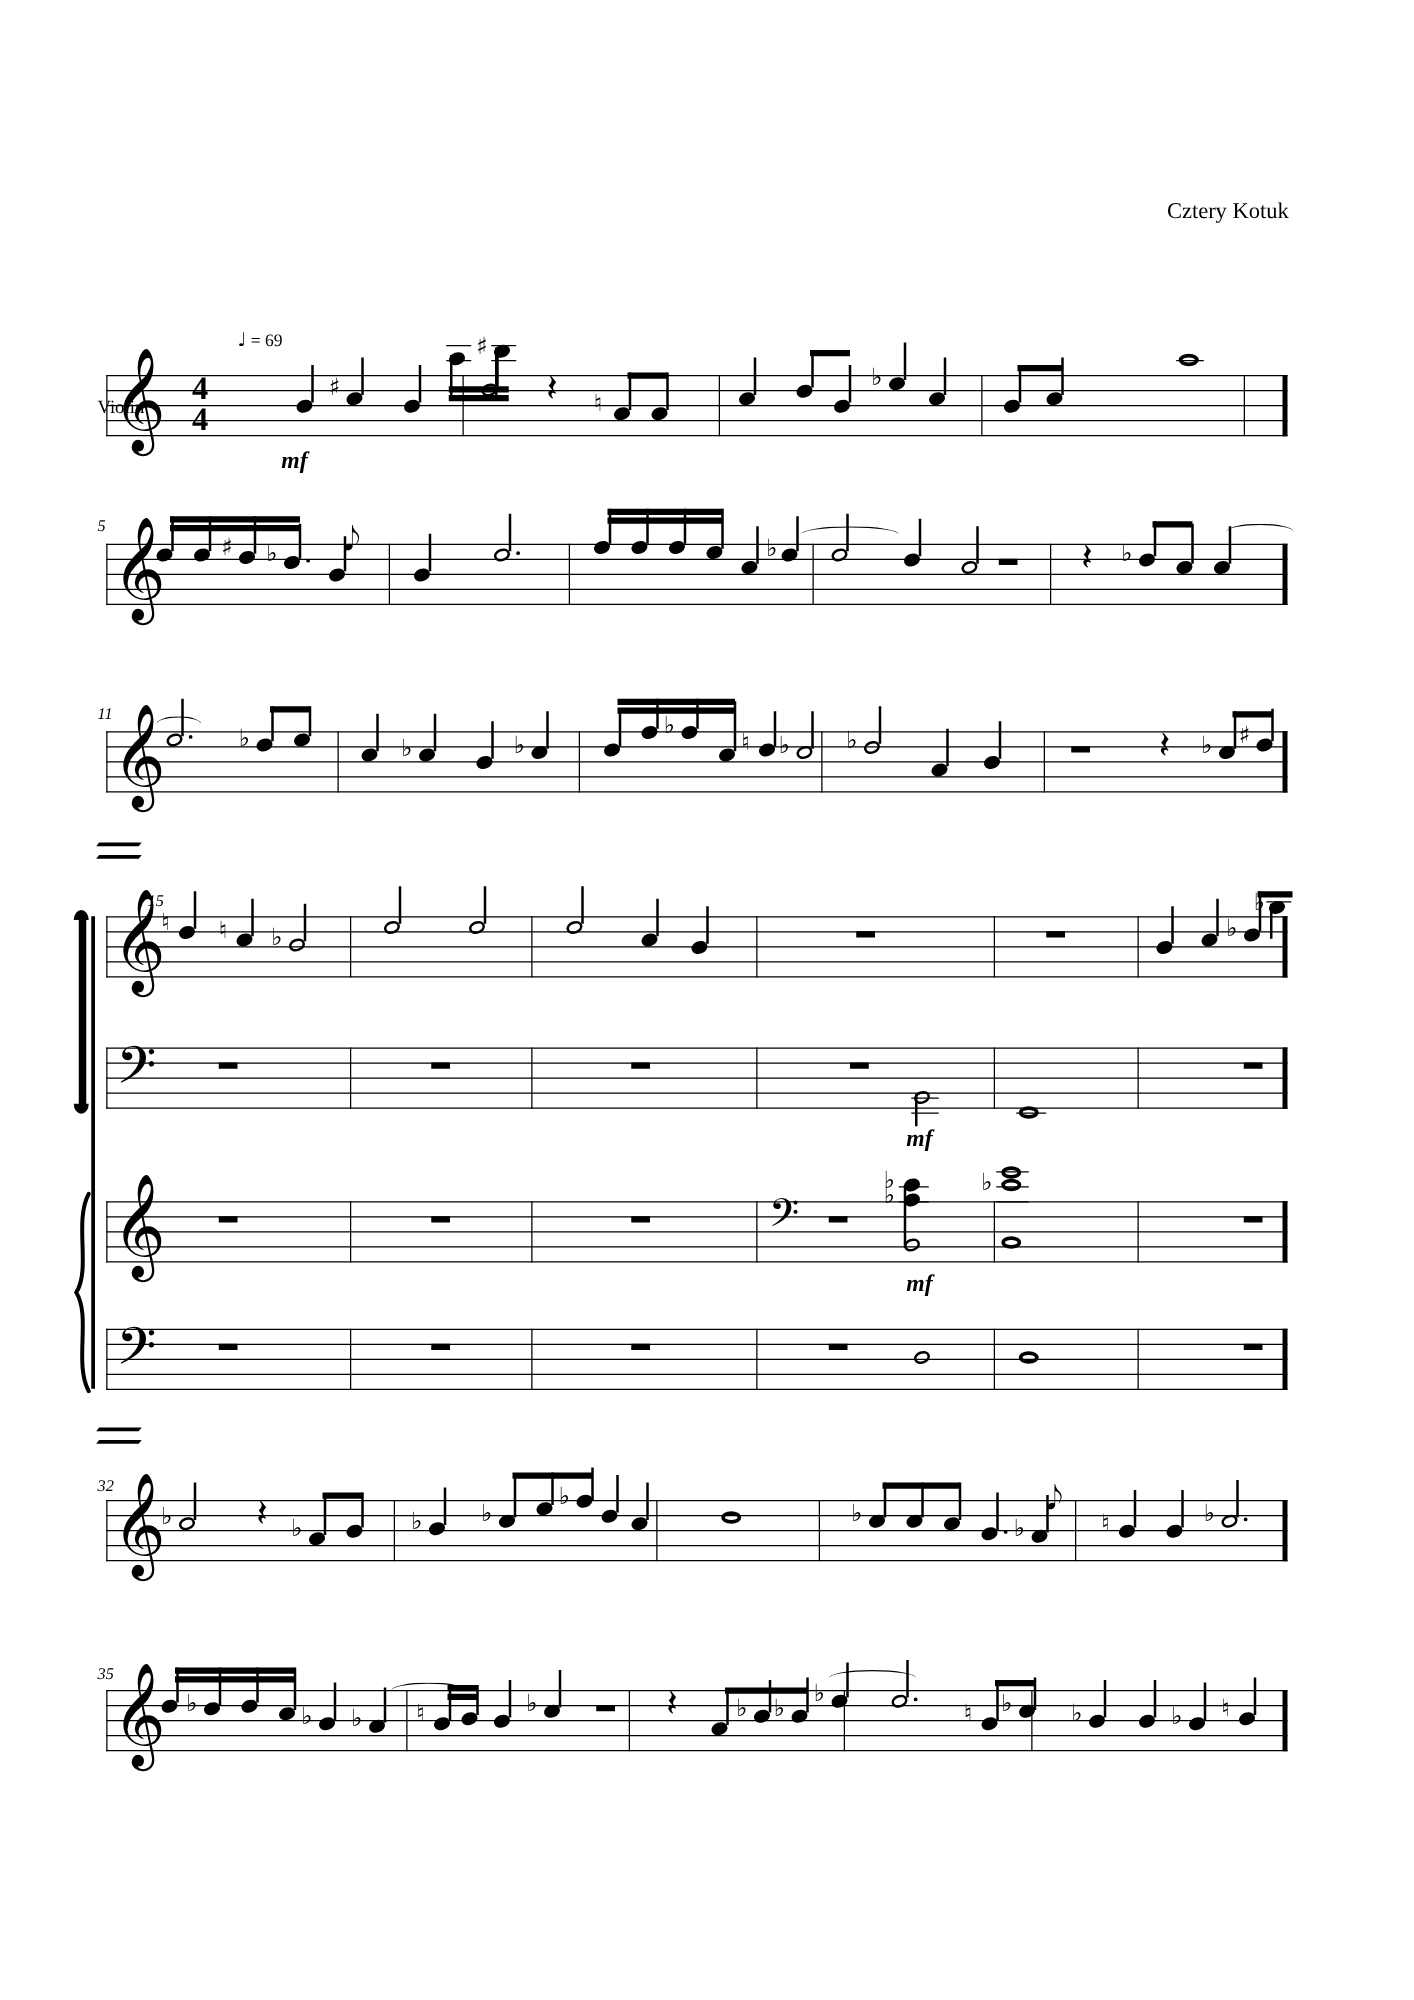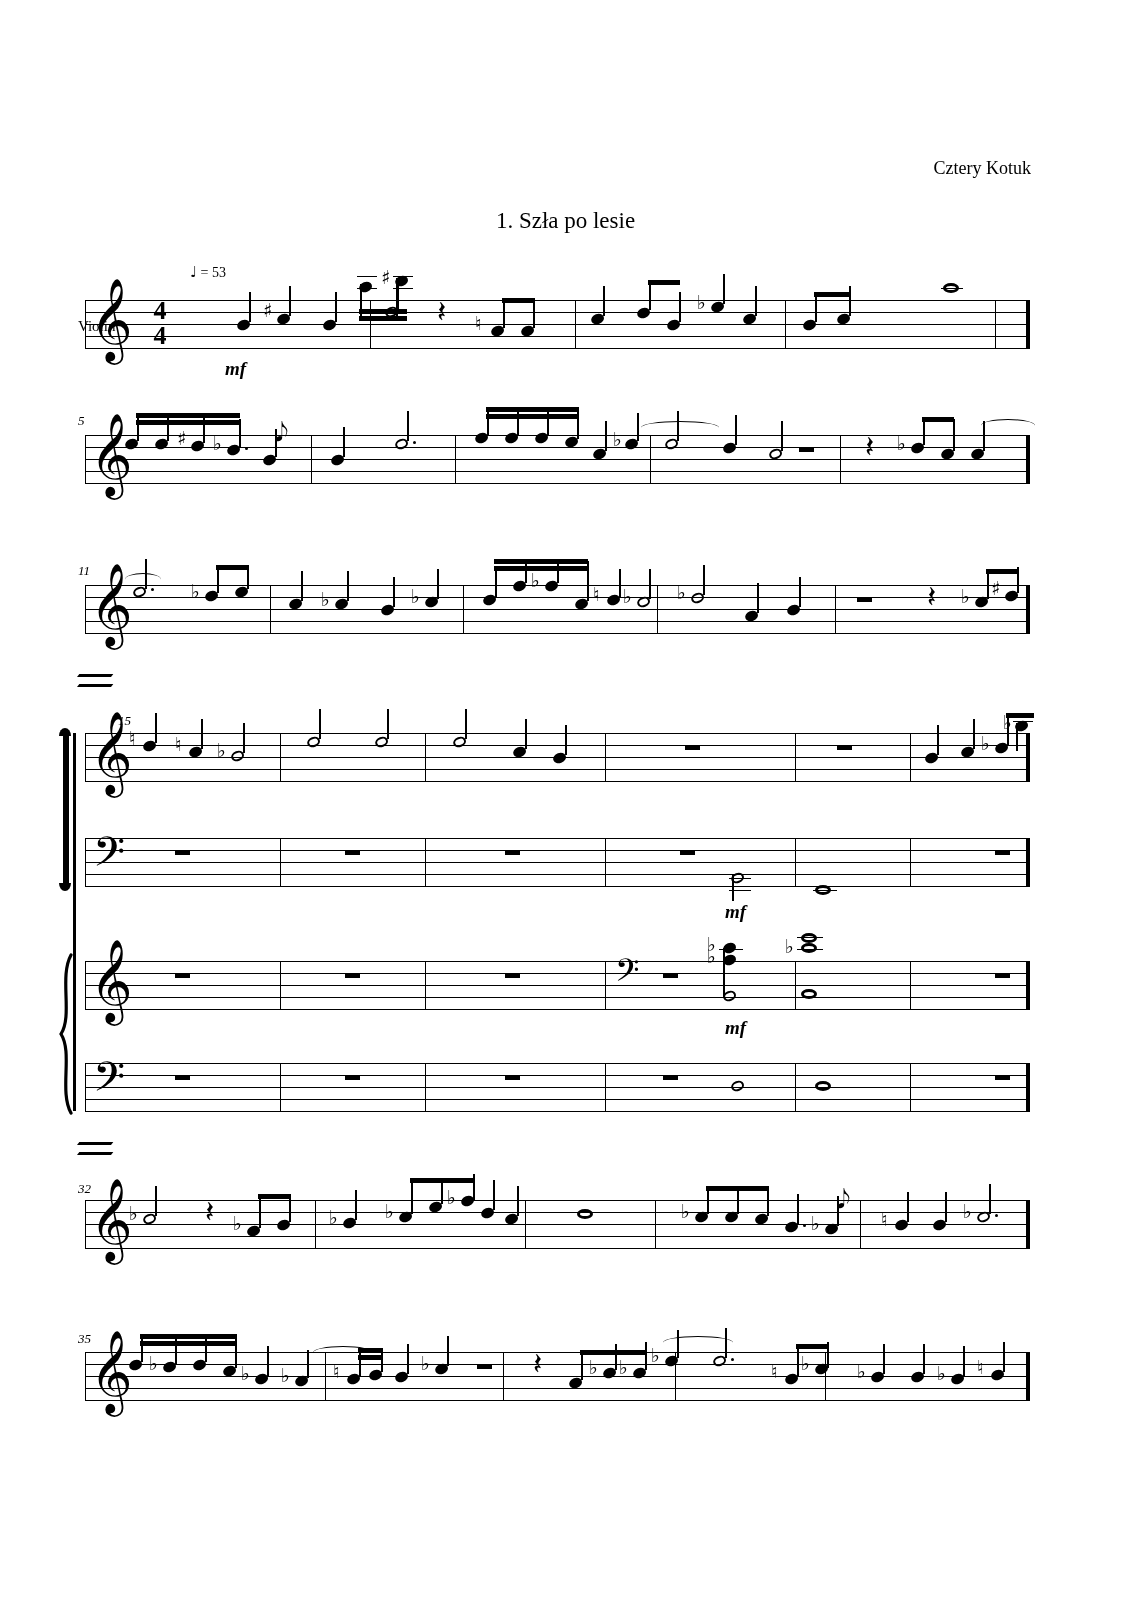--- a/index.html
+++ b/index.html
@@ -219,25 +219,24 @@
     background: #000;
     transform: skewX(-38deg);
   }
 </style>
 </head>
 <body>
 
 <div class="page">
 
   <div class="composer">Cztery Kotuk</div>
-  <div class="movement">1. Szła po lesie</div>
 
   <div class="tempo" style="left:190px; top:263px;">
     <span class="notehead">♩</span>
-    <span>= 53</span>
+    <span>= 69</span>
   </div>
 
   <div class="instrument-label" style="left:78px; top:318px;">Violin</div>
 
   <div class="system" style="left:85px; top:300px; width:945px; height:60px;">
     <div class="staff" style="top:0; width:945px; height:48px;">
       <div class="line" style="top:0px;"></div>
       <div class="line" style="top:12px;"></div>
       <div class="line" style="top:24px;"></div>
       <div class="line" style="top:36px;"></div>

